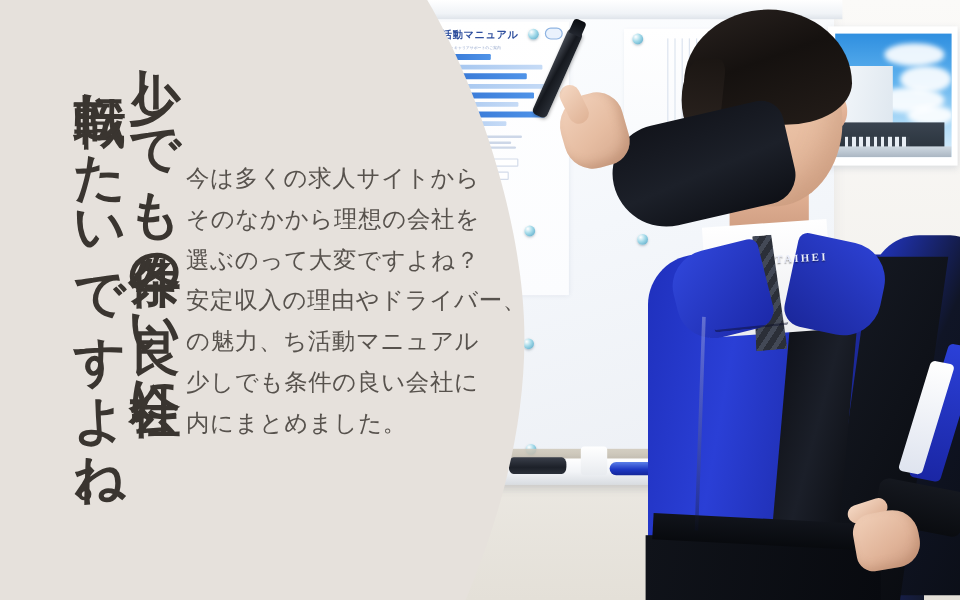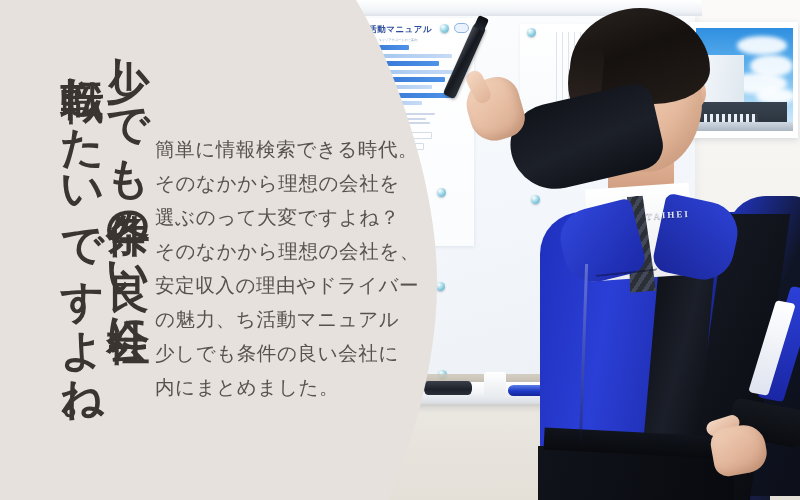--- a/index.html
+++ b/index.html
@@ -464,23 +464,22 @@
   <svg id="beige" viewBox="0 0 460 500" preserveAspectRatio="none">
     <path d="M0,0 L356,0 C392,60 437,180 437,282 C437,372 408,452 388,500 L0,500 Z" fill="#e6e1dc"></path>
   </svg>
 
   <div id="headline">
     <div class="hcol c1">少しでも条件の良い会社に</div>
     <div class="hcol c2">転職したいですよね。</div>
   </div>
 
   <div id="body">
-    <div class="bline">簡単に情報検索できる時代。</div>
+    <div class="bline">今は多くの求人サイトから</div>
     <div class="bline">そのなかから理想の会社を</div>
     <div class="bline">選ぶのって大変ですよね？</div>
-    <div class="bline">そのなかから理想の会社を、</div>
-    <div class="bline">安定収入の理由やドライバー</div>
+    <div class="bline">安定収入の理由やドライバー、</div>
     <div class="bline">の魅力、ち活動マニュアル</div>
     <div class="bline">少しでも条件の良い会社に</div>
     <div class="bline">内にまとめました。</div>
   </div>
 
 </div>
 
 </body></html>

